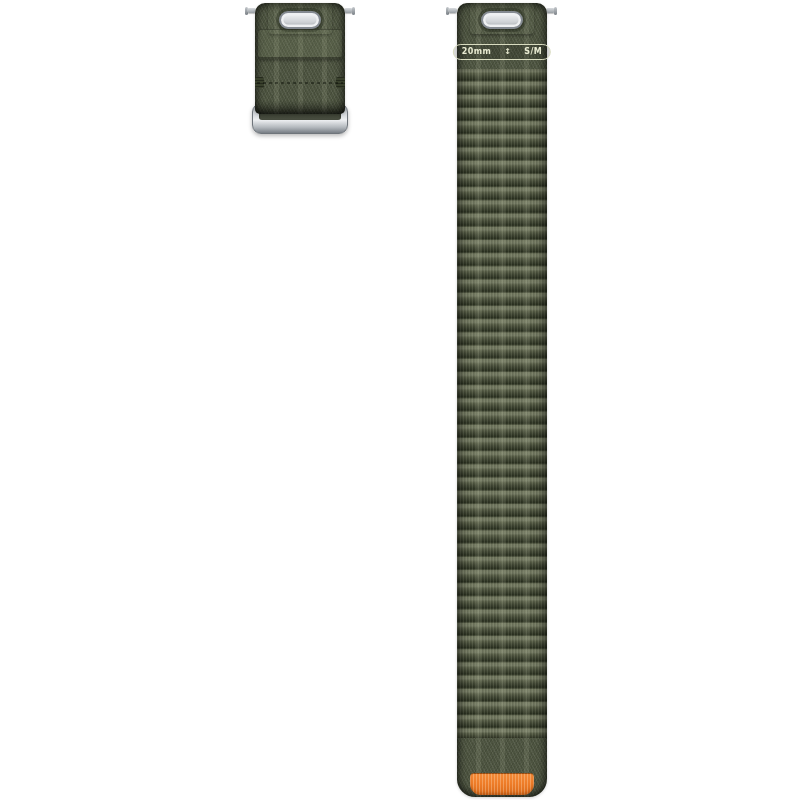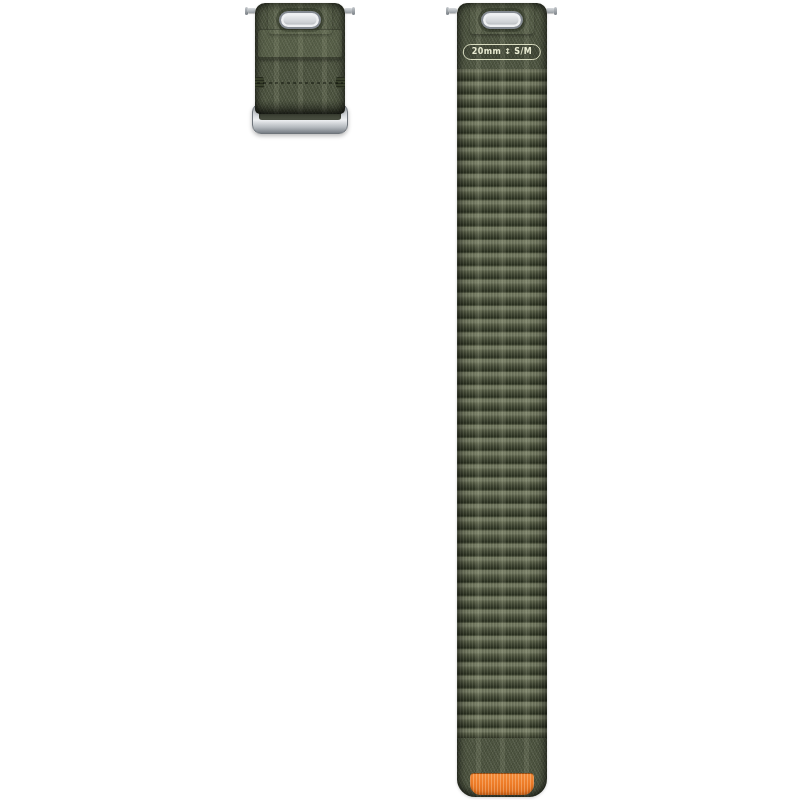--- a/index.html
+++ b/index.html
@@ -118,21 +118,21 @@
     left:457px;top:3px;width:90px;height:794px;
     border-radius:10px 10px 18px 18px;
     z-index:3;
   }
   .size-label{
     position:absolute;left:50%;top:41px;transform:translateX(-50%);
     padding:3px 8px;border:1.5px solid #d9dcc0;border-radius:10px;
     background:rgba(0,0,0,0.14);
     color:#e9ebd2;font-size:8px;font-weight:700;letter-spacing:0.4px;
     white-space:nowrap;line-height:1;
-    display:flex;align-items:center;gap:3px;
+    display:flex;align-items:center;gap:13px;
   }
   .ribbed-texture{
     position:absolute;left:0;top:66px;width:90px;height:669px;
     background:
       repeating-linear-gradient(90deg, rgba(228,233,205,0.10) 0 1px, rgba(0,0,0,0.07) 1px 2px, transparent 2px 3px),
       repeating-linear-gradient(90deg, transparent 0 19px, rgba(223,229,198,0.13) 19px 24px),
       repeating-linear-gradient(180deg,
         var(--fabric-highlight,#70765e) 0px, #717760 2.5px,
         #565c46 4.5px, #434936 7px,
         #343a29 9.5px, var(--fabric-shadow,#2a3020) 11px,

